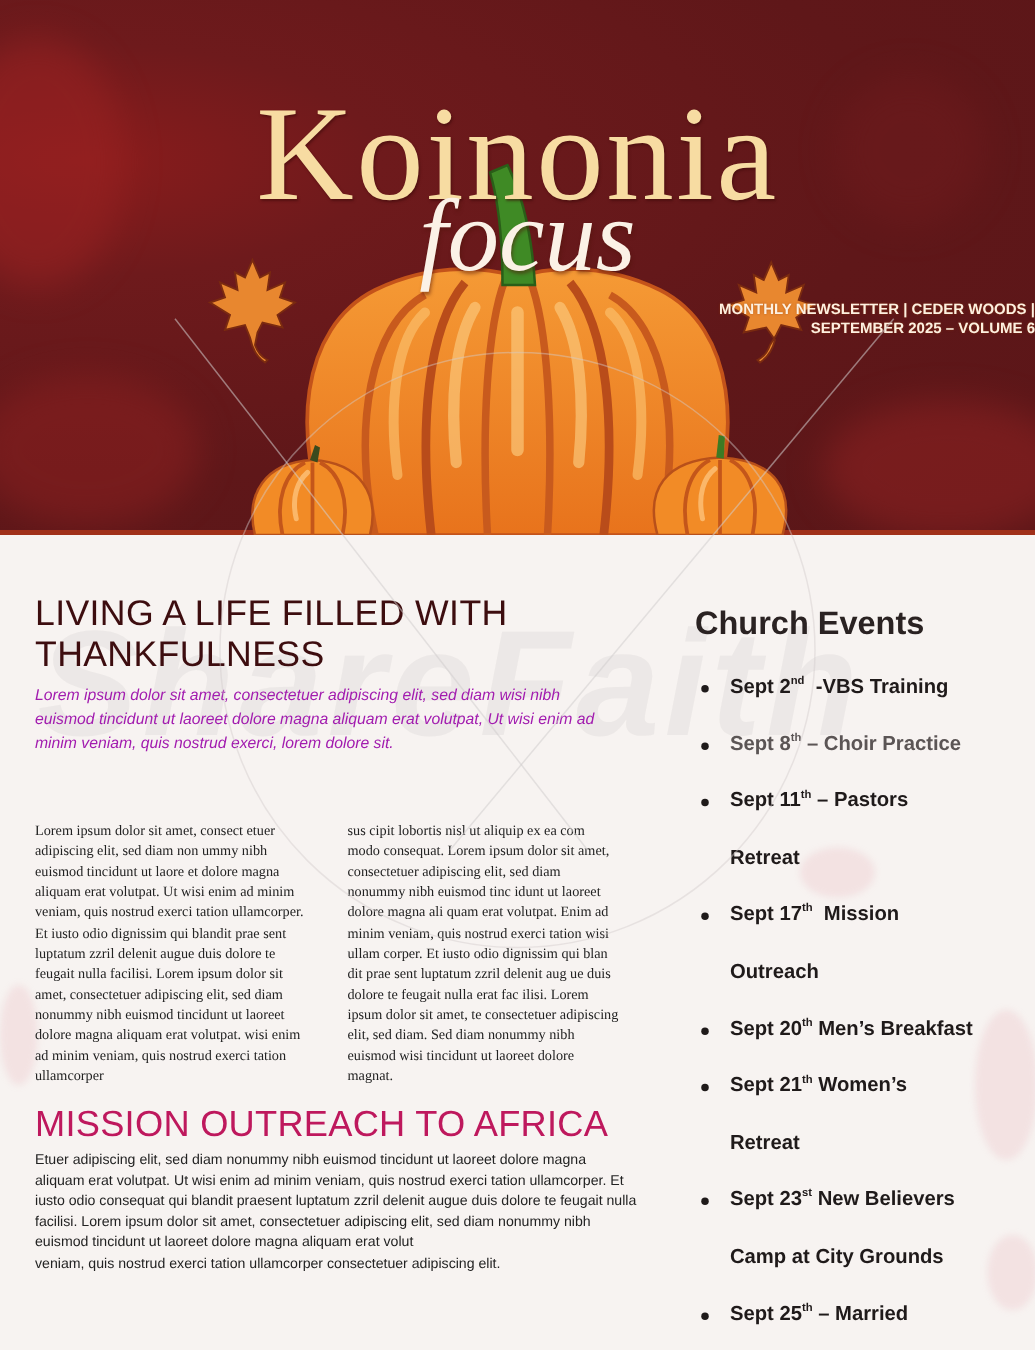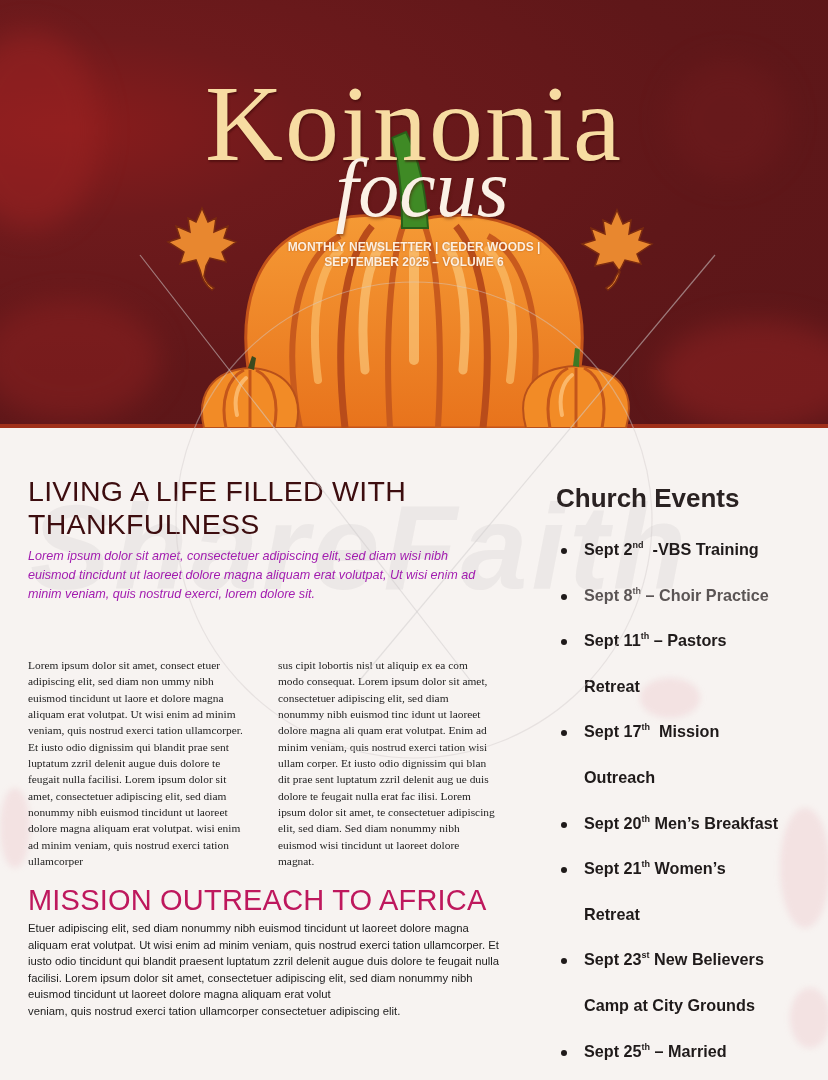--- a/index.html
+++ b/index.html
@@ -29,21 +29,21 @@
     text-shadow: 1px 2px 2px rgba(60,10,10,.55);
   }
   .title-focus {
     position: absolute; left: 0; width: 828px; top: 148px; text-align: center;
     padding-left: 16px;
     font-family: "Liberation Serif", serif; font-style: italic; font-size: 82px; line-height: 1;
     color: #fbf1e6; z-index: 5;
     text-shadow: 1px 2px 3px rgba(80,20,10,.5);
   }
   .subtitle {
-    position: absolute; left: 0; width: 828px; top: 240px; text-align: center; z-index: 5;
+    position: absolute; left: 0; width: 828px; top: 240px; text-align: right; z-index: 5;
     font-family: "Liberation Sans", sans-serif; font-weight: bold; font-size: 12px; line-height: 15px;
     color: #fdf0e0; letter-spacing: 0px;
     text-shadow: 0 0 2px rgba(150,60,10,.6);
   }
   .pumpkin-svg { position: absolute; left: 0; top: 0; z-index: 2; }
   .leaf { position: absolute; z-index: 2; }
 
   
   .watermark { position: absolute; left: 0; top: 0; z-index: 1; pointer-events: none; }
   .watermark-text {
@@ -192,21 +192,21 @@
 
   <div class="article1-title">LIVING A LIFE FILLED WITH THANKFULNESS</div>
   <div class="article1-lead">Lorem ipsum dolor sit amet, consectetuer adipiscing elit, sed diam wisi nibh euismod tincidunt ut laoreet dolore magna aliquam erat volutpat, Ut wisi enim ad minim veniam, quis nostrud exerci, lorem dolore sit.</div>
   <div class="col col1">Lorem ipsum dolor sit amet, consect etuer adipiscing elit, sed diam non ummy nibh euismod tincidunt ut laore et dolore magna aliquam erat volutpat. Ut wisi enim ad minim veniam, quis nostrud exerci tation ullamcorper. Et iusto odio dignissim qui blandit prae sent luptatum zzril delenit augue duis dolore te feugait nulla facilisi. Lorem ipsum dolor sit amet, consectetuer adipiscing elit, sed diam nonummy nibh euismod tincidunt ut laoreet dolore magna aliquam erat volutpat.  wisi enim ad minim veniam, quis nostrud exerci tation ullamcorper</div>
   <div class="col col2">sus cipit lobortis nisl ut aliquip ex ea com modo consequat. Lorem ipsum dolor sit amet, consectetuer adipiscing elit, sed diam nonummy nibh euismod tinc idunt ut laoreet dolore magna ali quam erat volutpat. Enim ad minim veniam, quis nostrud exerci tation wisi ullam corper. Et iusto odio dignissim qui blan dit prae sent luptatum zzril delenit aug ue duis dolore te feugait nulla erat fac ilisi. Lorem ipsum dolor sit amet, te consectetuer adipiscing elit, sed diam. Sed diam nonummy nibh euismod wisi tincidunt ut laoreet dolore magnat.</div>
 
   <div class="article2-title">MISSION OUTREACH TO AFRICA</div>
   <div class="article2-body">
     <span class="ln">Etuer adipiscing elit, sed diam nonummy nibh euismod tincidunt ut laoreet dolore magna</span>
     <span class="ln">aliquam erat volutpat. Ut wisi enim ad minim veniam, quis nostrud exerci tation ullamcorper. Et</span>
-    <span class="ln">iusto odio tincidunt qui blandit praesent luptatum zzril delenit augue duis dolore te feugait nulla</span>
+    <span class="ln">iusto odio consequat qui blandit praesent luptatum zzril delenit augue duis dolore te feugait nulla</span>
     <span class="ln">facilisi. Lorem ipsum dolor sit amet, consectetuer adipiscing elit, sed diam nonummy nibh</span>
     <span class="ln">euismod tincidunt ut laoreet dolore magna aliquam erat volut</span>
     <span class="ln">veniam, quis nostrud exerci tation ullamcorper  consectetuer adipiscing elit.</span>
   </div>
 
   <div class="events-title">Church Events</div>
   <ul class="events-list">
     <li>
       <span class="line"><span>Sept 2</span><sup>nd</sup><span style="white-space:pre">  -VBS Training</span></span>
     </li>

